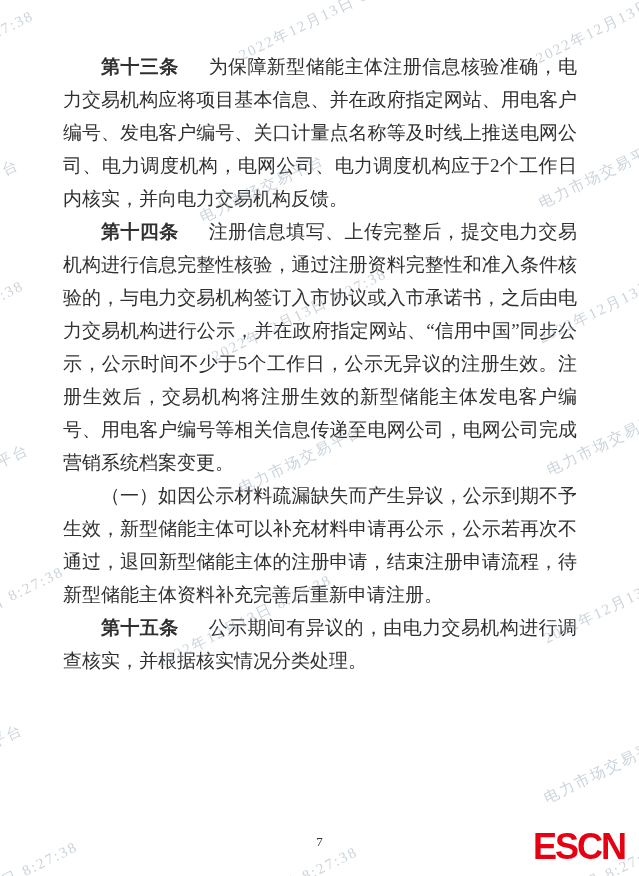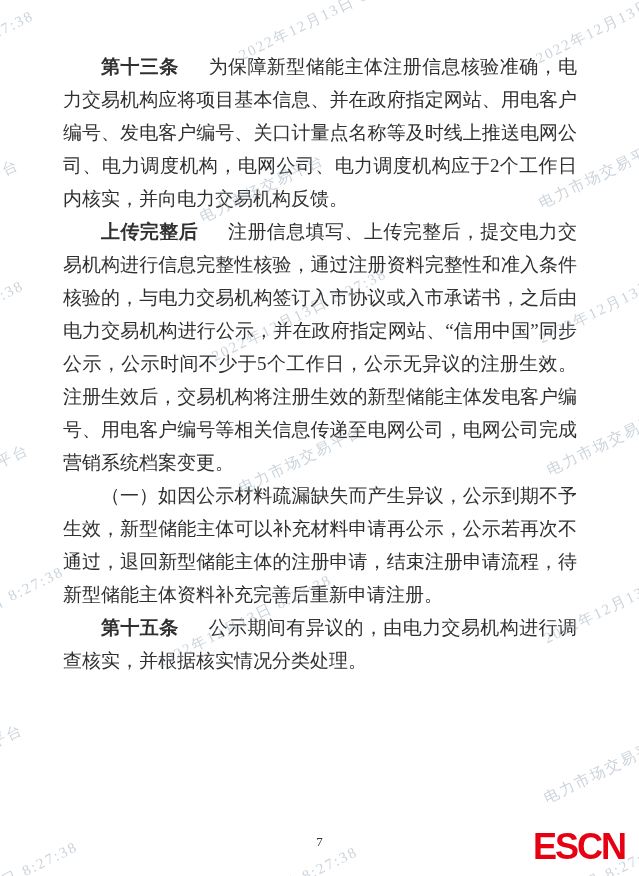--- a/index.html
+++ b/index.html
@@ -78,21 +78,21 @@
       <span class="wm" style="left: 545px; top: 630px; color: rgb(159, 176, 191); transform: rotate(-26deg);">2022年12月13日 8:27:38</span>
       <span class="wm" style="left: -100px; top: 779px; color: rgb(159, 176, 191); transform: rotate(-26deg);">电力市场交易平台</span>
       <span class="wm" style="left: 545px; top: 790px; color: rgb(159, 176, 191); transform: rotate(-26deg);">电力市场交易平台</span>
       <span class="wm" style="left: -96px; top: 921px; color: rgb(159, 176, 191); transform: rotate(-26deg);">2022年12月13日 8:27:38</span>
       <span class="wm" style="left: 184px; top: 926px; color: rgb(159, 176, 191); transform: rotate(-26deg);">2022年12月13日 8:27:38</span>
       <span class="wm" style="left: 487px; top: 924px; color: rgb(159, 176, 191); transform: rotate(-26deg);">2022年12月13日 8:27:38</span>
     </div>
 
   <div class="content">
     <p><b class="lead">第十三条</b><span>为保障新型储能主体注册信息核验准确，电力交易机构应将项目基本信息、并在政府指定网站、用电客户编号、发电客户编号、关口计量点名称等及时线上推送电网公司、电力调度机构，电网公司、电力调度机构应于2个工作日内核实，并向电力交易机构反馈。</span></p>
-    <p><b class="lead">上传完整后</b><span>注册信息填写、上传完整后，提交电力交易机构进行信息完整性核验，通过注册资料完整性和准入条件核验的，与电力交易机构签订入市协议或入市承诺书，之后由电力交易机构进行公示，并在政府指定网站、“信用中国”同步公示，公示时间不少于5个工作日，公示无异议的注册生效。注册生效后，交易机构将注册生效的新型储能主体发电客户编号、用电客户编号等相关信息传递至电网公司，电网公司完成营销系统档案变更。</span></p>
+    <p><b class="lead">第十四条</b><span>注册信息填写、上传完整后，提交电力交易机构进行信息完整性核验，通过注册资料完整性和准入条件核验的，与电力交易机构签订入市协议或入市承诺书，之后由电力交易机构进行公示，并在政府指定网站、“信用中国”同步公示，公示时间不少于5个工作日，公示无异议的注册生效。注册生效后，交易机构将注册生效的新型储能主体发电客户编号、用电客户编号等相关信息传递至电网公司，电网公司完成营销系统档案变更。</span></p>
     <p><span>（一）如因公示材料疏漏缺失而产生异议，公示到期不予生效，新型储能主体可以补充材料申请再公示，公示若再次不通过，退回新型储能主体的注册申请，结束注册申请流程，待新型储能主体资料补充完善后重新申请注册。</span></p>
     <p><b class="lead">第十五条</b><span>公示期间有异议的，由电力交易机构进行调查核实，并根据核实情况分类处理。</span></p>
   </div>
 
   <div class="page-number">7</div>
 
   <div class="logo" style="color: rgb(230, 0, 18);">
     <span class="logo-latin">ESCN</span>
   </div>
 

